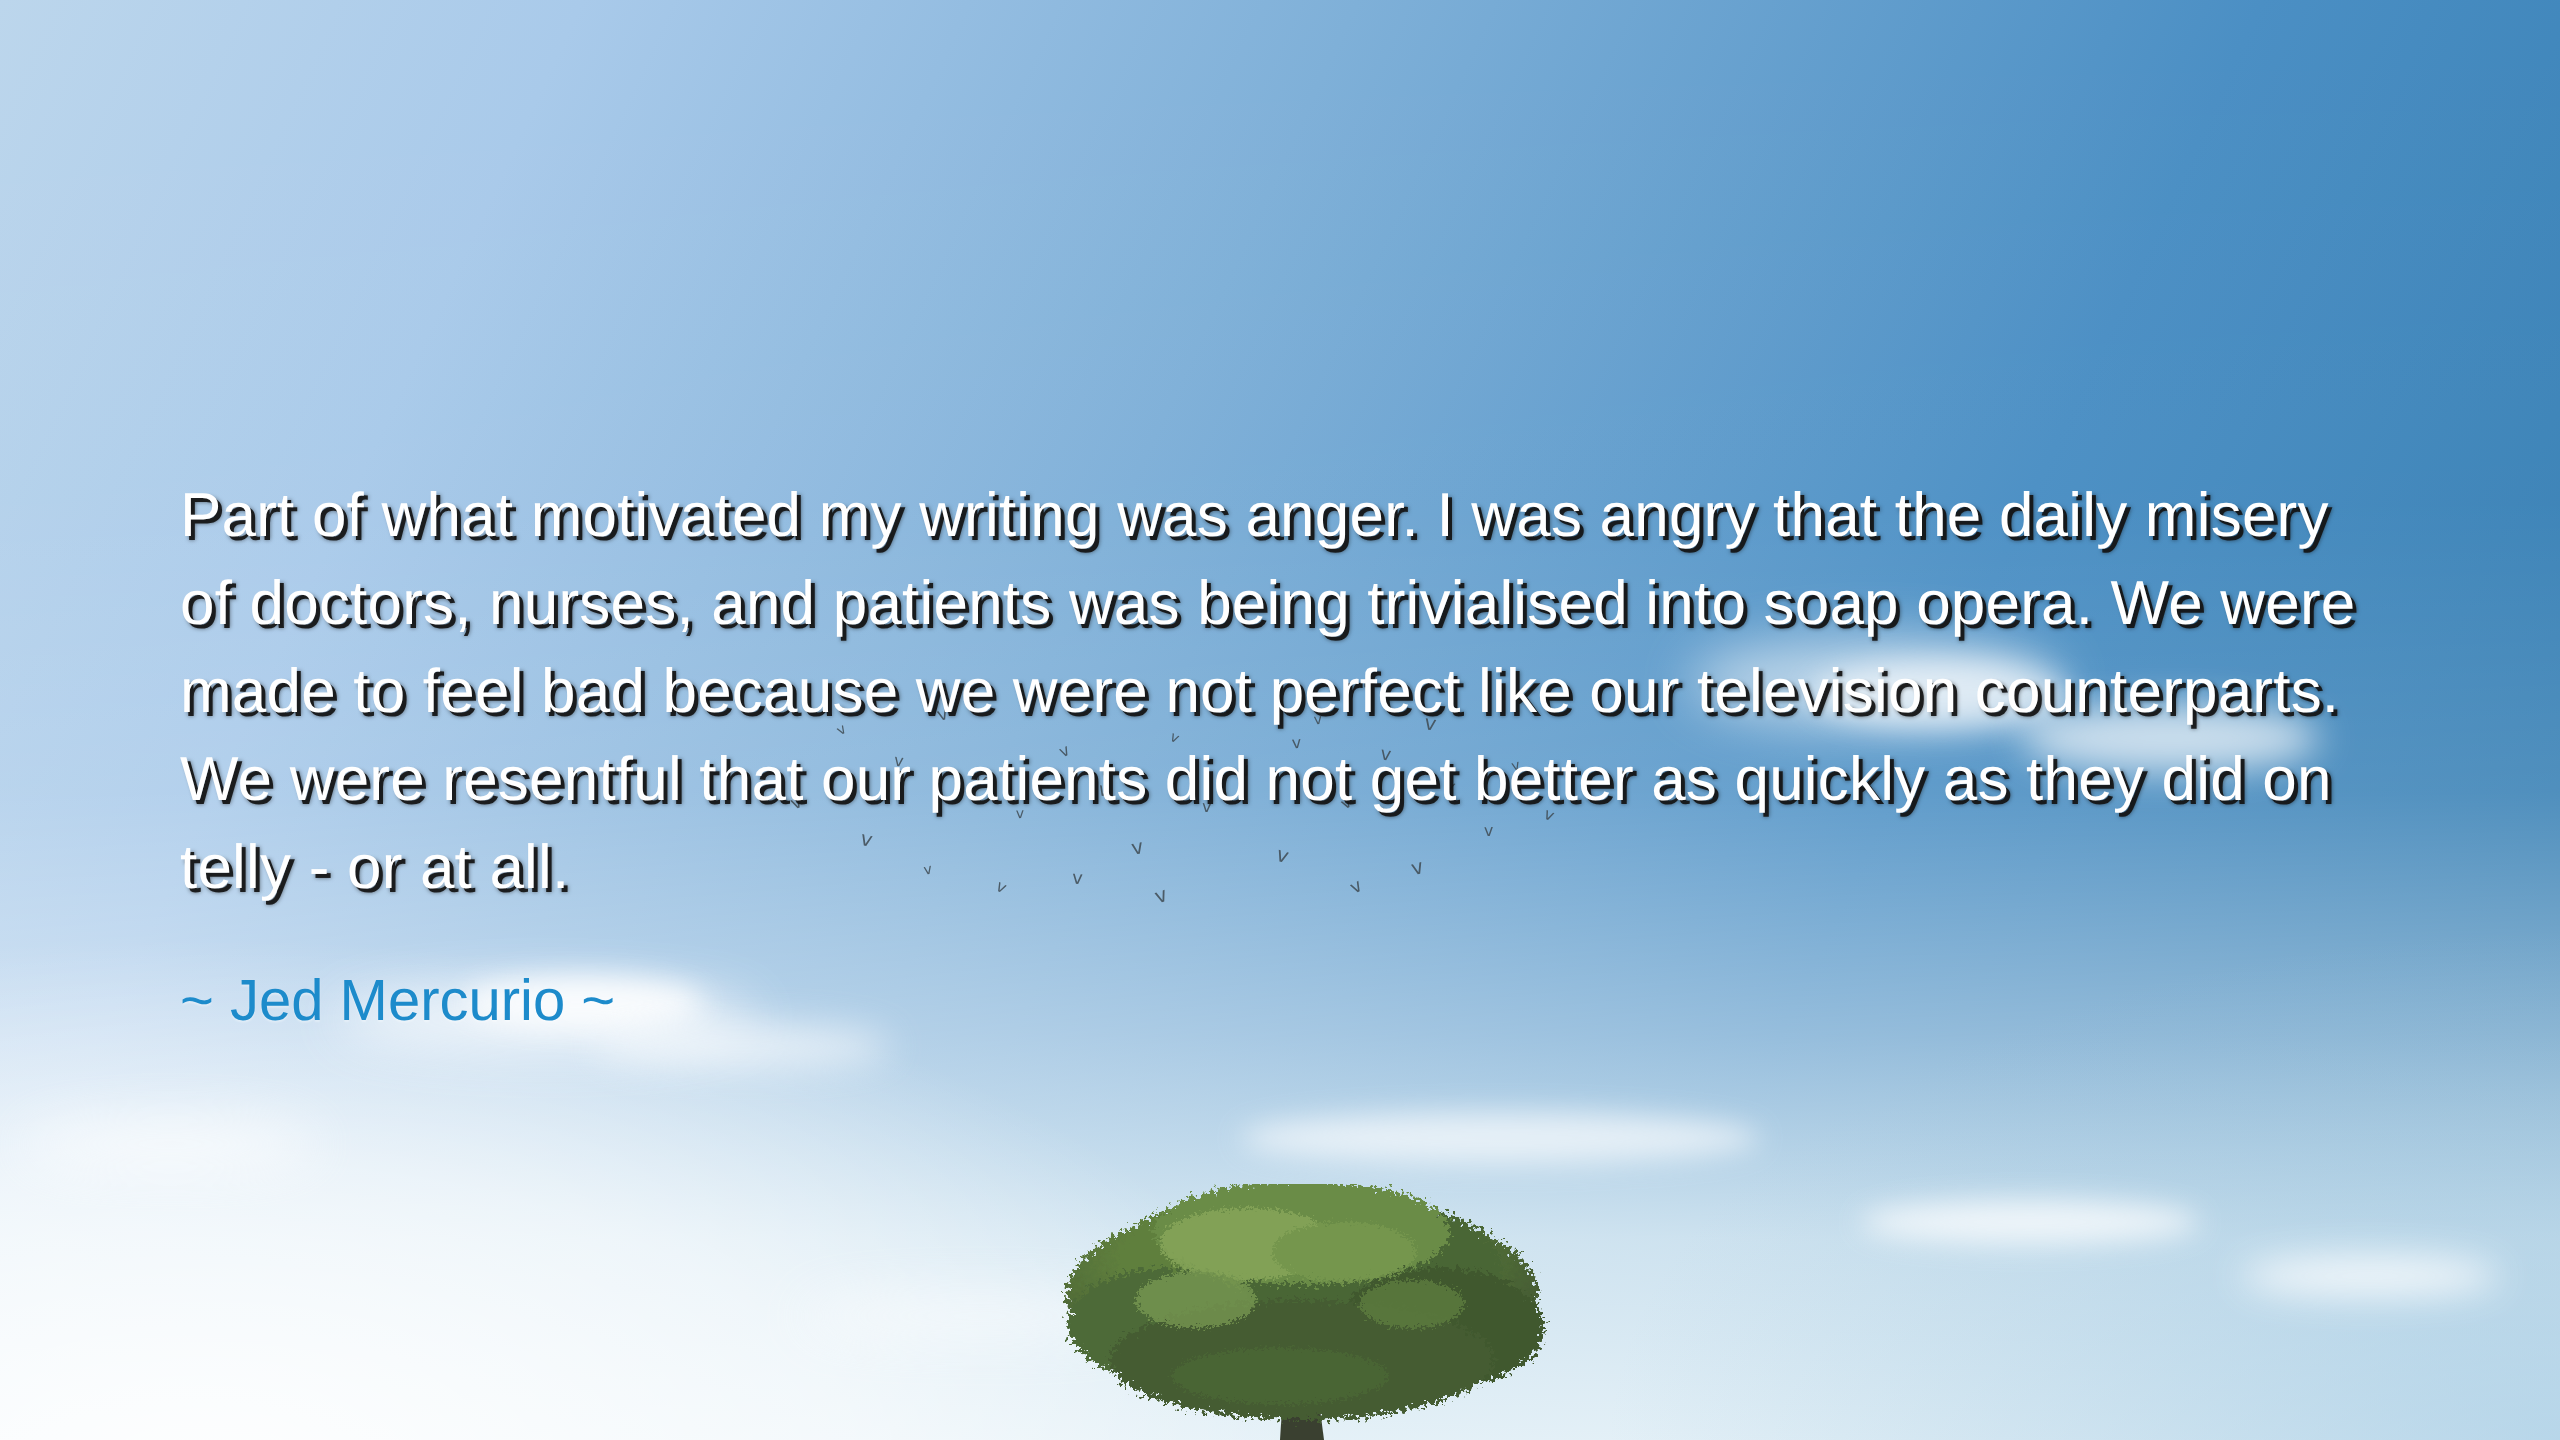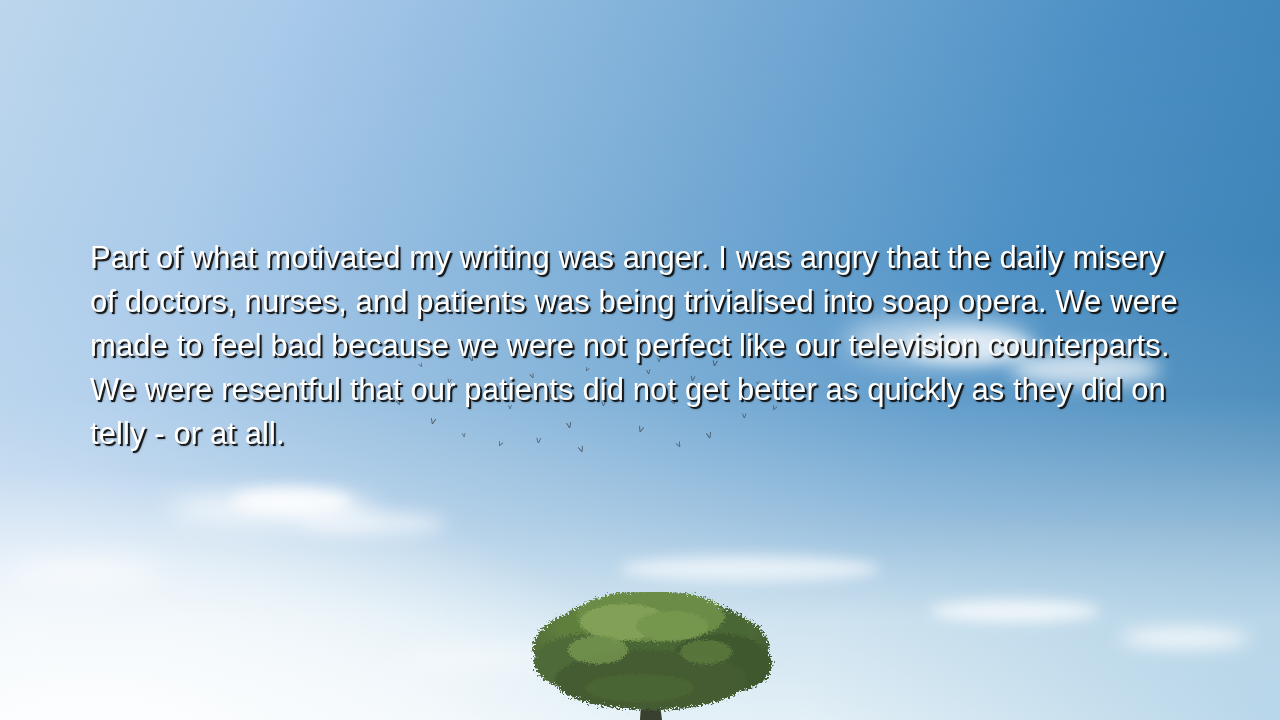--- a/index.html
+++ b/index.html
@@ -215,15 +215,16 @@
       <ellipse cx="104" cy="30" rx="44" ry="18" fill="#8aa95c"></ellipse>
       <ellipse cx="152" cy="34" rx="36" ry="15" fill="#799a50"></ellipse>
       <ellipse cx="78" cy="58" rx="30" ry="14" fill="#7a9a52"></ellipse>
       <ellipse cx="186" cy="60" rx="26" ry="12" fill="#5f7f40"></ellipse>
       <ellipse cx="120" cy="96" rx="54" ry="14" fill="#4c6836"></ellipse>
     </g>
   </svg>
 
   <div id="quote-block">
     <p id="quote-text">Part of what motivated my writing was anger. I was angry that the daily misery of doctors, nurses, and patients was being trivialised into soap opera. We were made to feel bad because we were not perfect like our television counterparts. We were resentful that our patients did not get better as quickly as they did on telly - or at all.</p>
+    <p id="quote-author">~ Jed Mercurio ~</p>
   </div>
 
 </div>
 
 </body></html>

